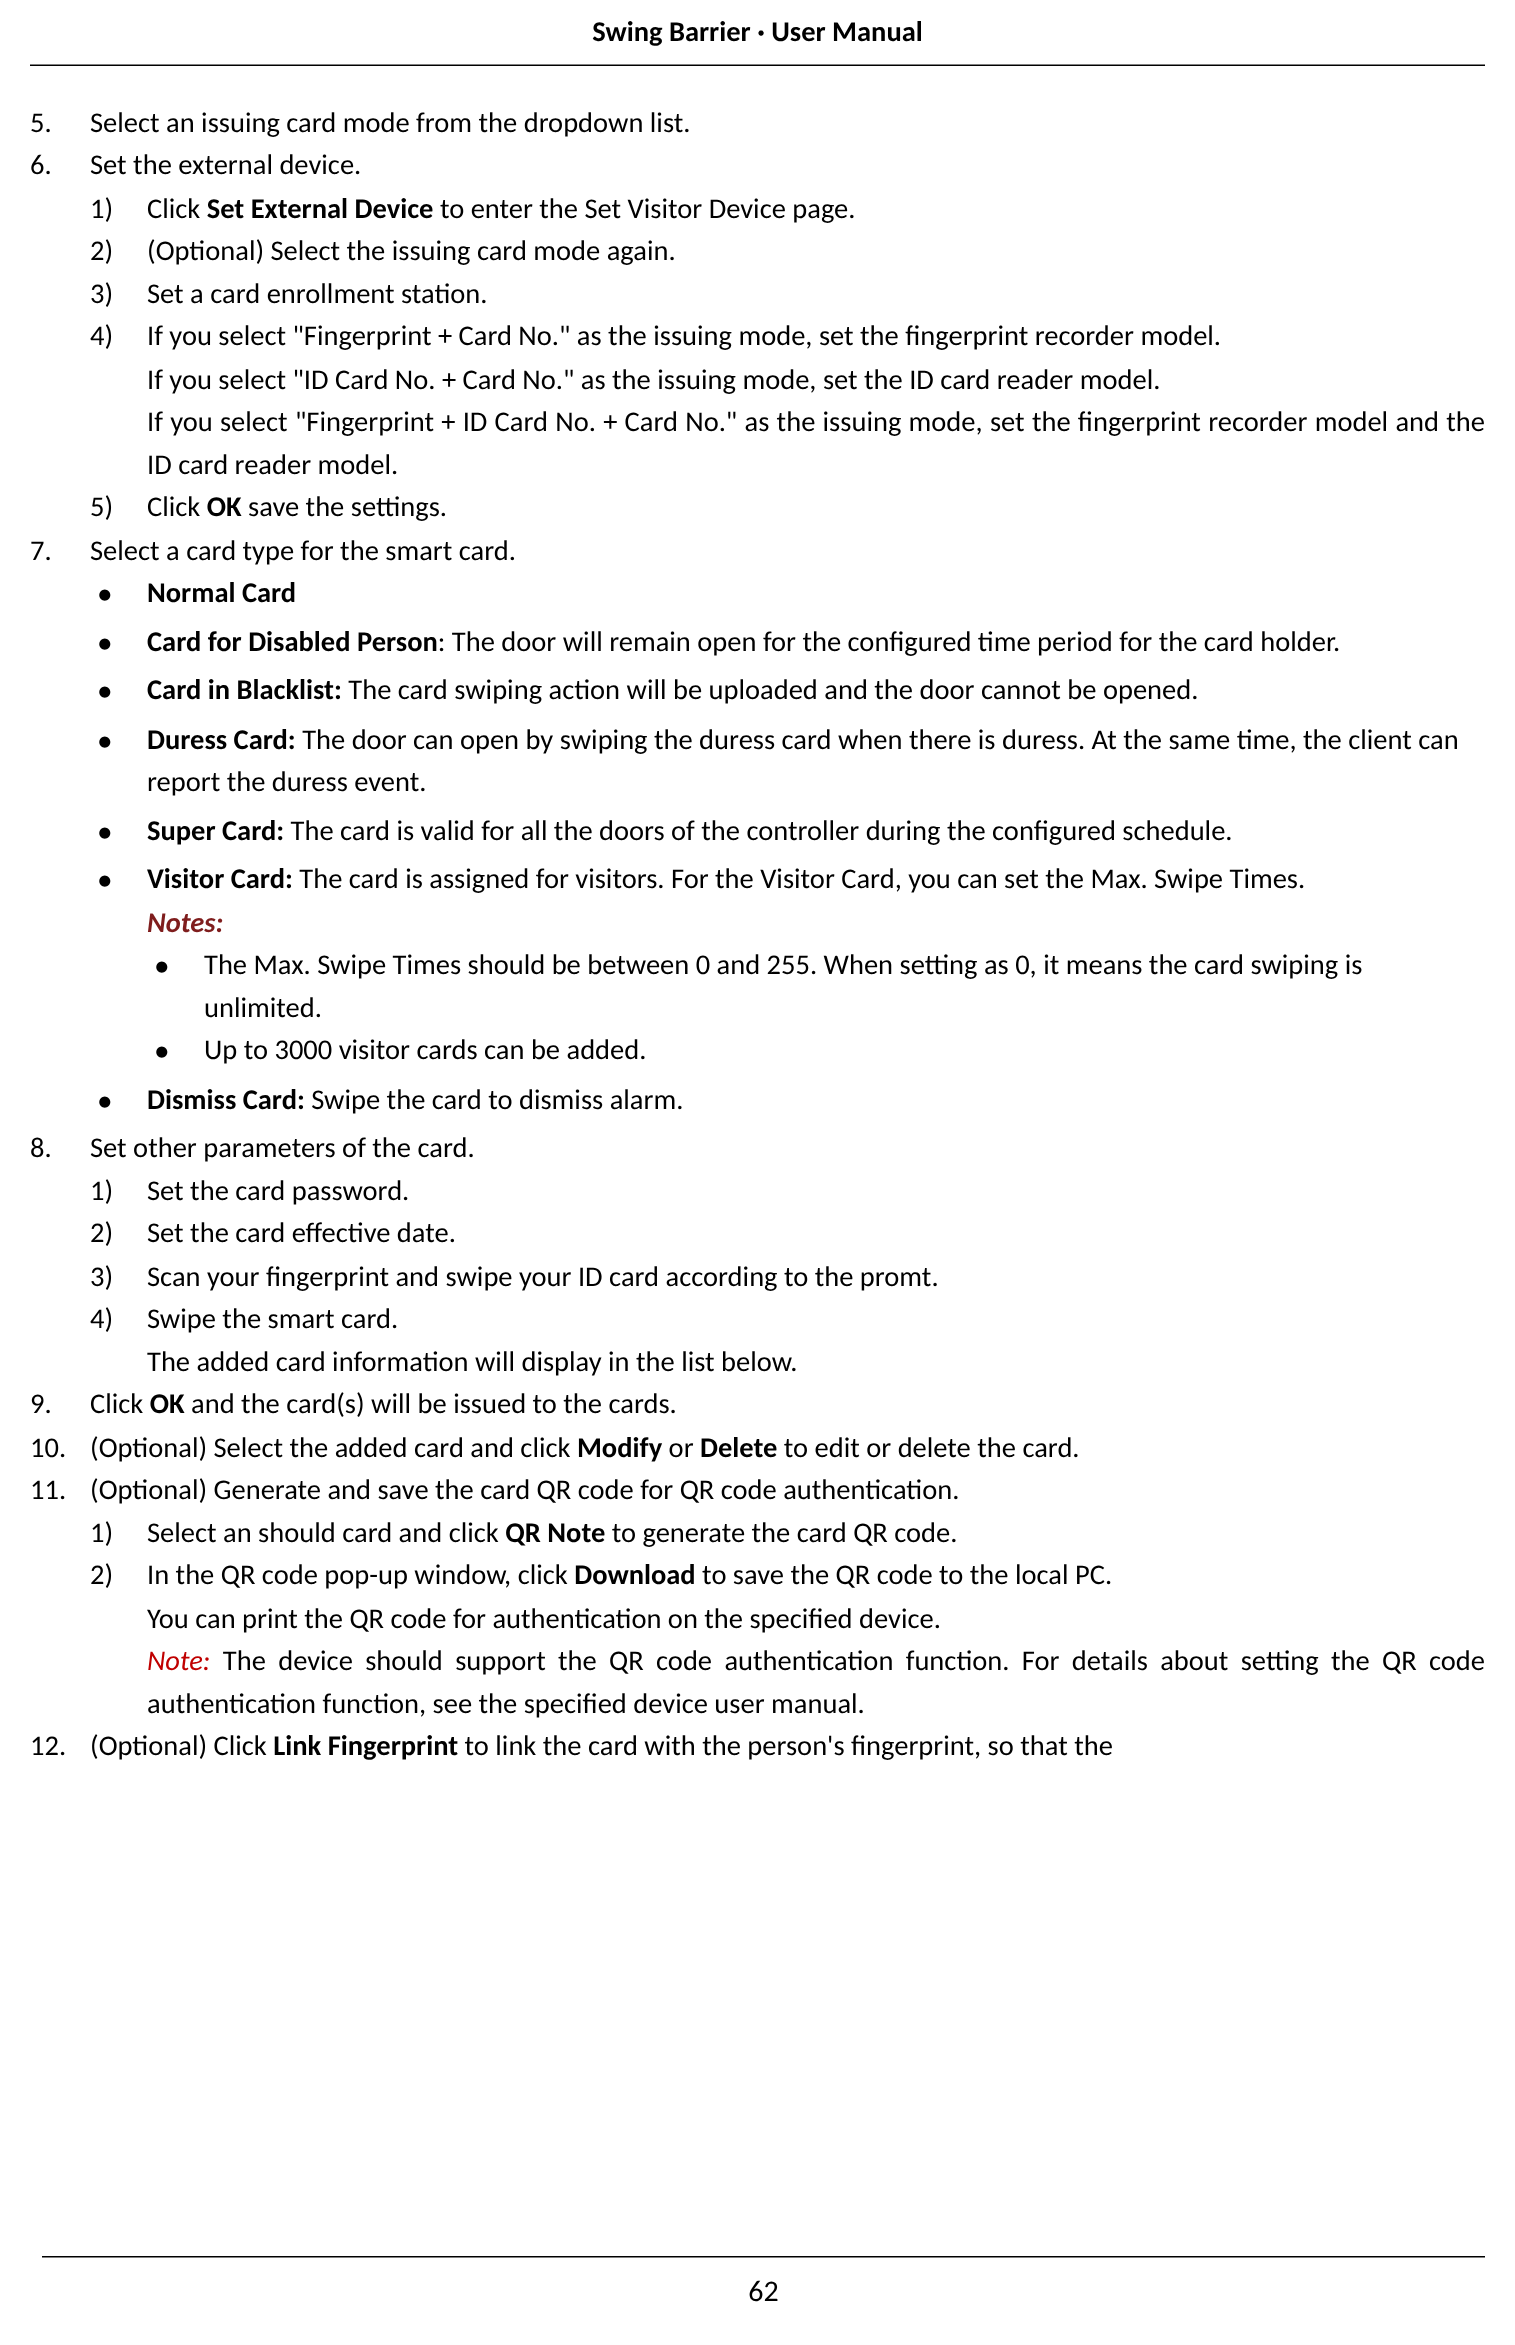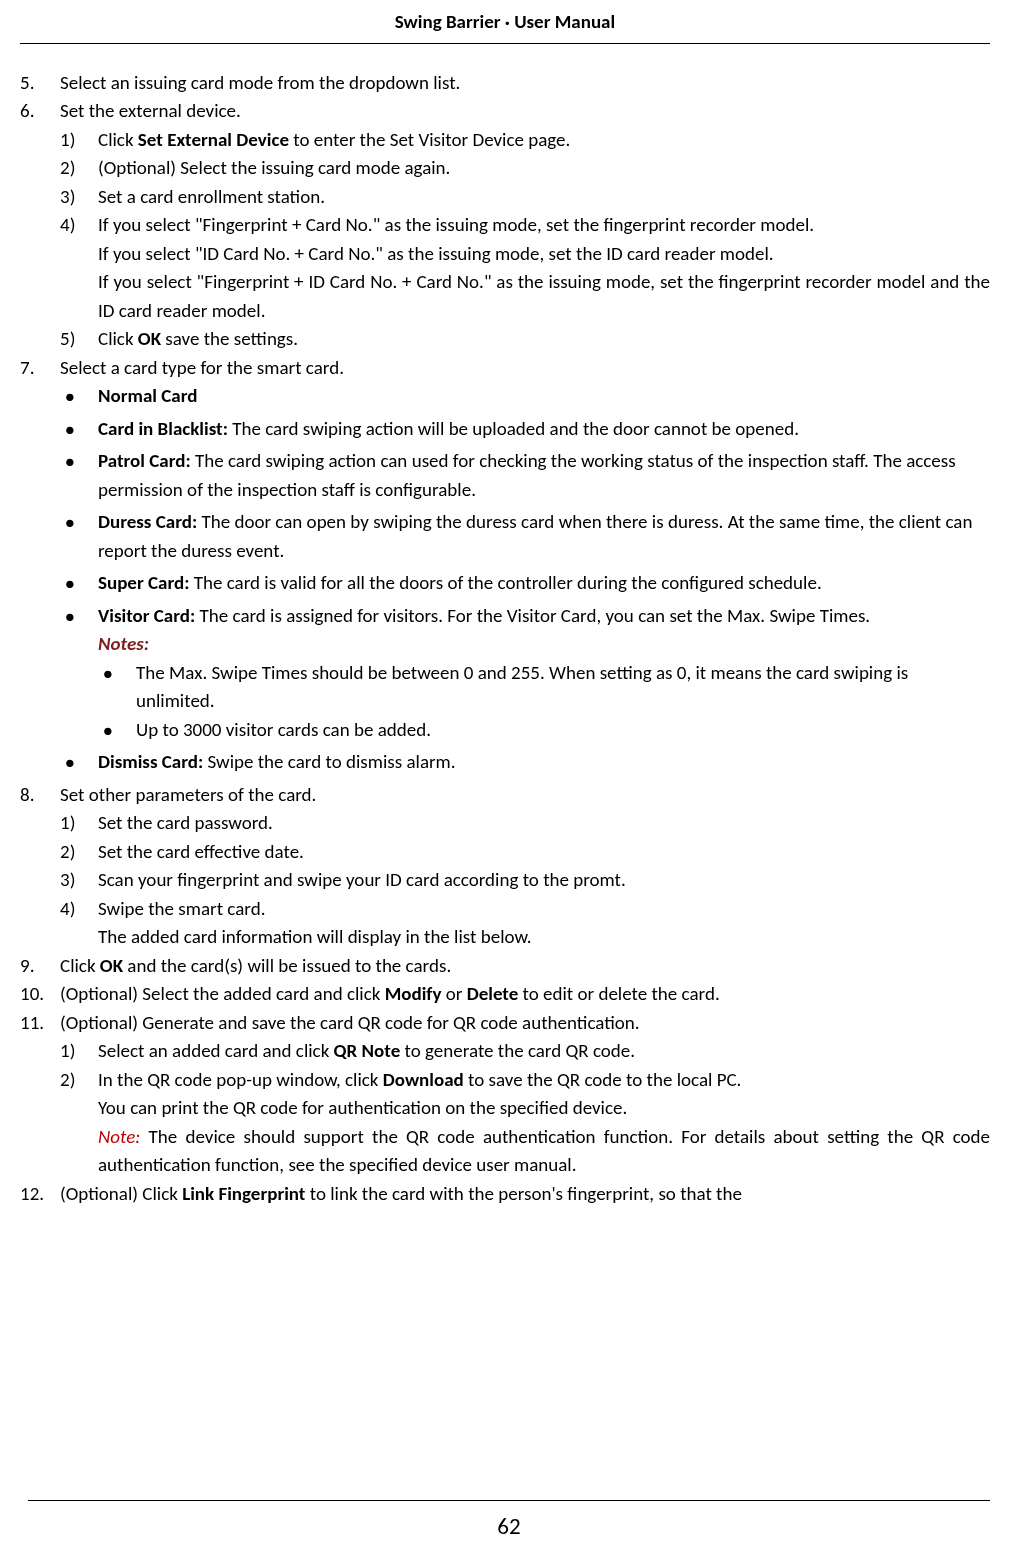--- a/index.html
+++ b/index.html
@@ -109,21 +109,21 @@
       color: #c00000;
     }
     .footer {
       position: absolute;
       bottom: 20px;
       left: 28px;
       right: 20px;
       text-align: center;
       border-top: 1.5px solid #000;
       padding-top: 8px;
-      font-size: 23px;
+      font-size: 20px;
     }
     .continuation {
       padding-left: 0;
     }
     .justify {
       text-align: justify;
     }
   </style>
 </head>
 <body>
@@ -162,24 +162,24 @@
       </ol>
     </li>
 
     <li class="main-item">
       <span>Select a card type for the smart card.</span>
       <ul class="bullet-list">
         <li class="bullet-item">
           <span class="bold">Normal Card</span>
         </li>
         <li class="bullet-item">
+          <span class="bold">Card for Disabled Person</span><span>: The door will remain open for the configured time period for the card holder.</span>
+        </li>
+        <li class="bullet-item">
           <span class="bold">Card in Blacklist:</span><span> The card swiping action will be uploaded and the door cannot be opened.</span>
-        </li>
-        <li class="bullet-item">
-          <span class="bold">Patrol Card:</span><span> The card swiping action can used for checking the working status of the inspection staff. The access permission of the inspection staff is configurable.</span>
         </li>
         <li class="bullet-item">
           <span class="bold">Duress Card:</span><span> The door can open by swiping the duress card when there is duress. At the same time, the client can report the duress event.</span>
         </li>
         <li class="bullet-item">
           <span class="bold">Super Card:</span><span> The card is valid for all the doors of the controller during the configured schedule.</span>
         </li>
         <li class="bullet-item">
           <span class="bold">Visitor Card:</span><span> The card is assigned for visitors. For the Visitor Card, you can set the Max. Swipe Times.</span>
           <div class="notes">Notes:</div>
@@ -222,21 +222,21 @@
     </li>
 
     <li class="main-item n10">
       <span>(Optional) Select the added card and click </span><span class="bold">Modify</span><span> or </span><span class="bold">Delete</span><span> to edit or delete the card.</span>
     </li>
 
     <li class="main-item n11">
       <span>(Optional) Generate and save the card QR code for QR code authentication.</span>
       <ol class="sub-list">
         <li class="sub-item">
-          <span>Select an added card and click </span><span class="bold">QR Note</span><span> to generate the card QR code.</span>
+          <span>Select an should card and click </span><span class="bold">QR Note</span><span> to generate the card QR code.</span>
         </li>
         <li class="sub-item justify">
           <span>In the QR code pop-up window, click </span><span class="bold">Download</span><span> to save the QR code to the local PC.</span>
           <div class="continuation">You can print the QR code for authentication on the specified device.</div>
           <div class="continuation justify">
             <span class="note-inline">Note:</span><span> The device should support the QR code authentication function. For details about setting the QR code authentication function, see the specified device user manual.</span>
           </div>
         </li>
       </ol>
     </li>

